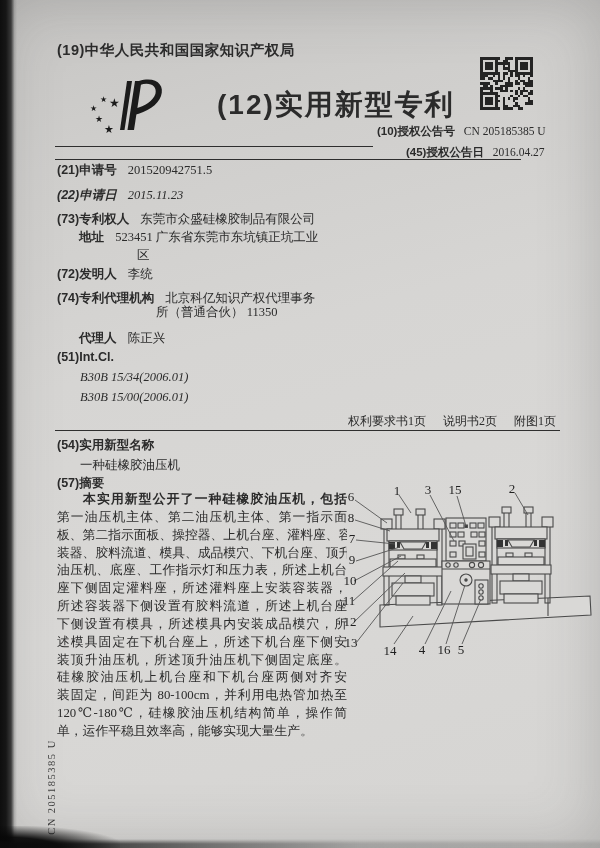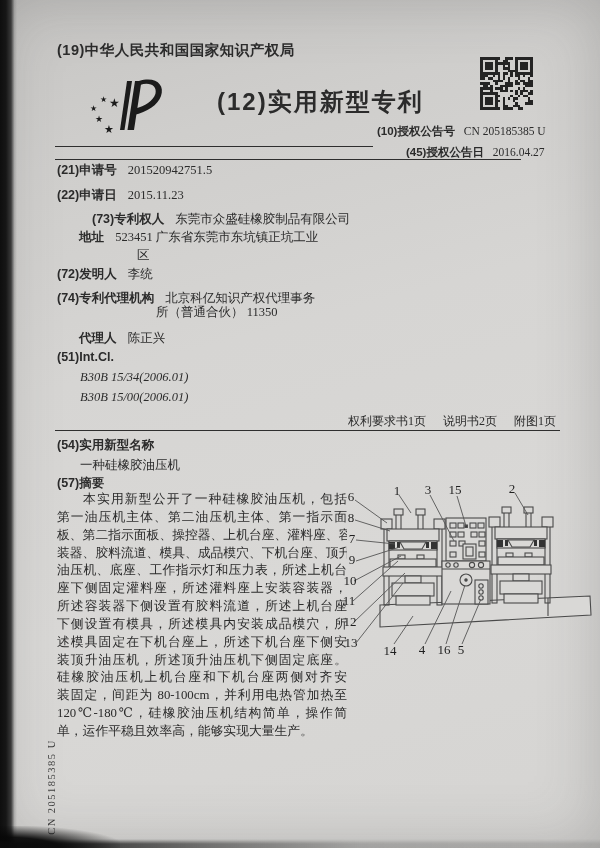--- a/index.html
+++ b/index.html
@@ -14,38 +14,38 @@
   
   .edge-left{left:0;top:0;bottom:0;width:17px;
     background:linear-gradient(to right,#0e0e0e 0%,#161616 35%,#3a3a3a 65%,rgba(120,120,120,.35) 85%,rgba(120,120,120,0) 100%);}
   .edge-bottom{left:0;right:0;bottom:0;height:9px;
     background:linear-gradient(to right,rgba(12,12,12,.92),rgba(12,12,12,.45) 35%,rgba(12,12,12,.18) 60%,rgba(12,12,12,.12) 100%);
     -webkit-mask-image:linear-gradient(to top,#000 45%,transparent);mask-image:linear-gradient(to top,#000 45%,transparent);}
   .corner-bl{left:0;bottom:0;width:120px;height:22px;
     background:radial-gradient(ellipse at 0% 100%,rgba(8,8,8,.95) 35%,rgba(8,8,8,0) 75%);}
   
   .office{left:57px;top:41px;font-family:"Liberation Sans","DejaVu Sans",sans-serif;font-weight:700;font-size:14.5px;letter-spacing:.5px;}
-  .doc-type{left:217px;top:86px;font-family:"Liberation Sans","DejaVu Sans",sans-serif;font-weight:700;font-size:24px;letter-spacing:2px;}
+  .doc-type{left:217px;top:86px;font-family:"Liberation Sans","DejaVu Sans",sans-serif;font-weight:700;font-size:28px;letter-spacing:2px;}
   .logo{left:66px;top:74px;}
   .qr{left:480px;top:57px;width:53px;height:53px;}
   .pubrow{left:377px;font-size:11.5px;white-space:nowrap;}
   .pubrow .lbl{font-family:"Liberation Sans","DejaVu Sans",sans-serif;font-weight:700;}
   .pubrow .val{margin-left:6px;}
   .rule{height:0;border-top:1.4px solid #2e2e2e;}
   
   .row{font-size:12.5px;white-space:nowrap;}
   .row .lbl{font-family:"Liberation Sans","DejaVu Sans",sans-serif;font-weight:700;}
   .row .val{margin-left:8px;}
   .italic{font-style:italic;}
   .pages-line{top:413px;right:44px;font-size:12px;white-space:nowrap;}
   .pages-line span{margin-left:14px;}
   
   .abstract{left:57px;top:491px;width:290px;font-size:12.8px;line-height:17.85px;}
   .abstract .ln{white-space:nowrap;text-align:justify;text-align-last:justify;width:290px;overflow:hidden;}
-  .abstract .ln.first{text-indent:26px;}
+  .abstract .ln.first{text-indent:26px;font-weight:bold;}
   .abstract .ln.last{text-align-last:left;}
   
   .figure{left:338px;top:468px;}
   
   .side-id{left:0;top:779px;width:108px;height:16px;transform:rotate(-90deg);
     font-size:10.5px;letter-spacing:1.5px;color:#3c3c3c;text-align:center;white-space:nowrap;}
   svg text.fig-num{font-family:"Liberation Serif","DejaVu Serif",serif;font-size:13px;fill:#1f1f1f;}
 </style>
 </head>
 <body>
@@ -315,25 +315,25 @@
   <div class="abs pubrow" style="top:145px;margin-left:29px;">
     <span class="lbl">(45)授权公告日</span>
     <span class="val">2016.04.27</span>
   </div>
   <div class="abs rule" style="left:55px;top:159px;width:466px;"></div>
 
   <div class="abs row" style="left:57px;top:162px;">
     <span class="lbl">(21)申请号</span>
     <span class="val">201520942751.5</span>
   </div>
-  <div class="abs row" style="left:57px;top:187px;">
+  <div class="abs row" style="left:57px;top:187px;font-style:italic;">
     <span class="lbl">(22)申请日</span>
     <span class="val">2015.11.23</span>
   </div>
-  <div class="abs row" style="left:57px;top:211px;margin-left:35px;">
+  <div class="abs row" style="left:57px;top:211px;">
     <span class="lbl">(73)专利权人</span>
     <span class="val">东莞市众盛硅橡胶制品有限公司</span>
   </div>
   <div class="abs row" style="left:79px;top:229px;">
     <span class="lbl">地址</span>
     <span class="val">523451 广东省东莞市东坑镇正坑工业</span>
   </div>
   <div class="abs row" style="left:137px;top:247px;">
     <span class="val" style="margin-left:0;">区</span>
   </div>

